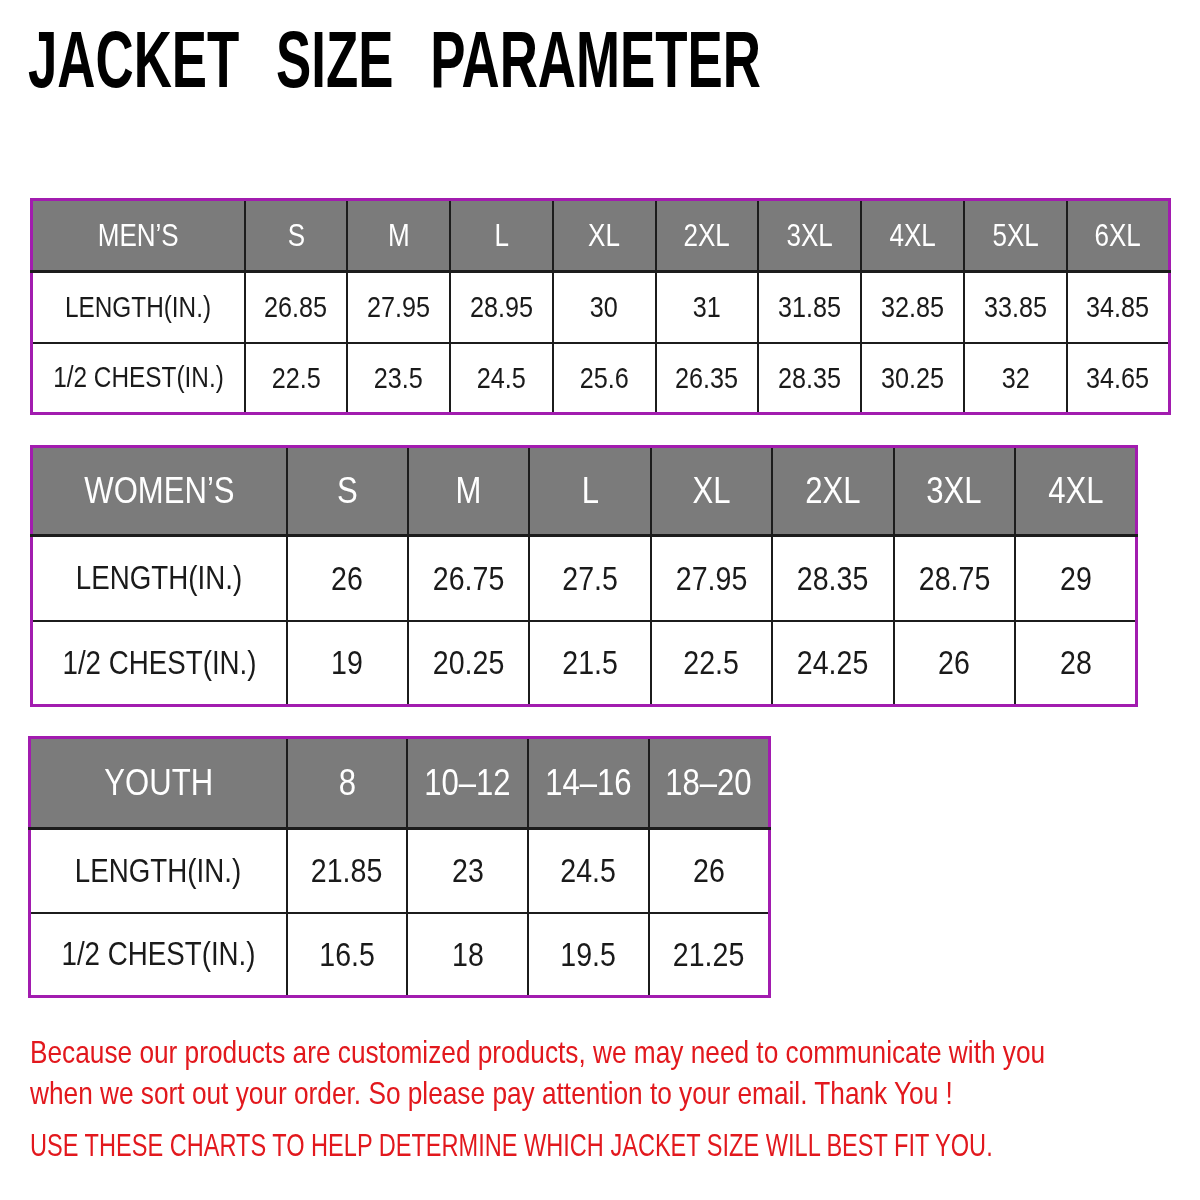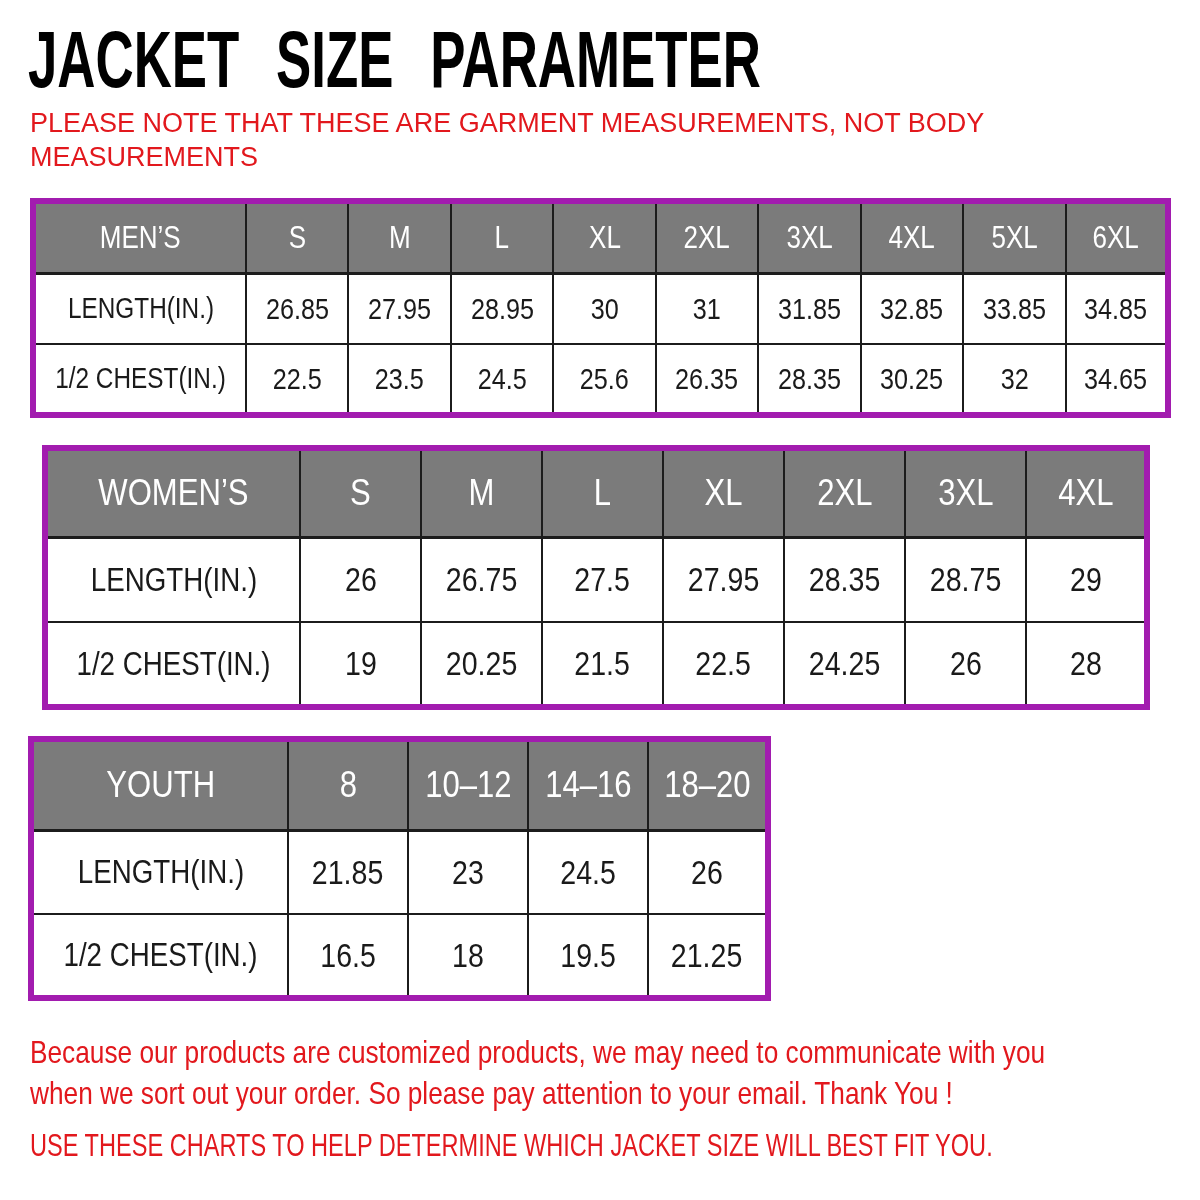--- a/index.html
+++ b/index.html
@@ -18,28 +18,28 @@
 
   
   #note{
     position:absolute;left:30px;top:106px;
     font-size:27px;line-height:34px;color:#e2181d;
     width:1100px;
   }
 
   
   table{border-collapse:collapse;table-layout:fixed;background:#fff;
-        border:6px solid #a21caf;position:absolute;}
+        border:3px solid #a21caf;position:absolute;}
   th,td{border:2px solid #1c1c1c;text-align:center;vertical-align:middle;
         padding:0;color:#1a1a1a;font-weight:normal;overflow:hidden;}
   thead th{background:#7b7b7b;color:#ffffff;border-bottom-width:3px;}
   .cond{display:inline-block;transform:scaleX(0.84);transform-origin:center;white-space:nowrap;}
 
   #table-men{left:30px;top:198px;width:1141px;}
-  #table-women{left:30px;top:445px;width:1108px;margin-left:12px;}
+  #table-women{left:30px;top:445px;width:1108px;}
   #table-youth{left:28px;top:736px;width:743px;padding-left:25px;}
 
   #table-men col.label-col{width:213px;}
   #table-women col.label-col{width:255px;}
   #table-youth col.label-col{width:257px;}
 
   #table-men thead tr{height:72px;}   #table-men tbody tr{height:71px;}
   #table-women thead tr{height:89px;} #table-women tbody tr{height:85px;}
   #table-youth thead tr{height:91px;} #table-youth tbody tr{height:84px;}
 
@@ -63,24 +63,20 @@
     transform:scaleX(0.76);transform-origin:left top;
   }
 </style>
 </head>
 <body>
 
 <div id="page">
 
   <div id="title">JACKET SIZE PARAMETER</div>
 
-  <div id="note">
-    <div>PLEASE NOTE THAT THESE ARE GARMENT MEASUREMENTS, NOT BODY</div>
-    <div>MEASUREMENTS</div>
-  </div>
 
   <table id="table-men" class="size-table">
       <colgroup>
         <col class="label-col">
         <col>
         <col>
         <col>
         <col>
         <col>
         <col>

